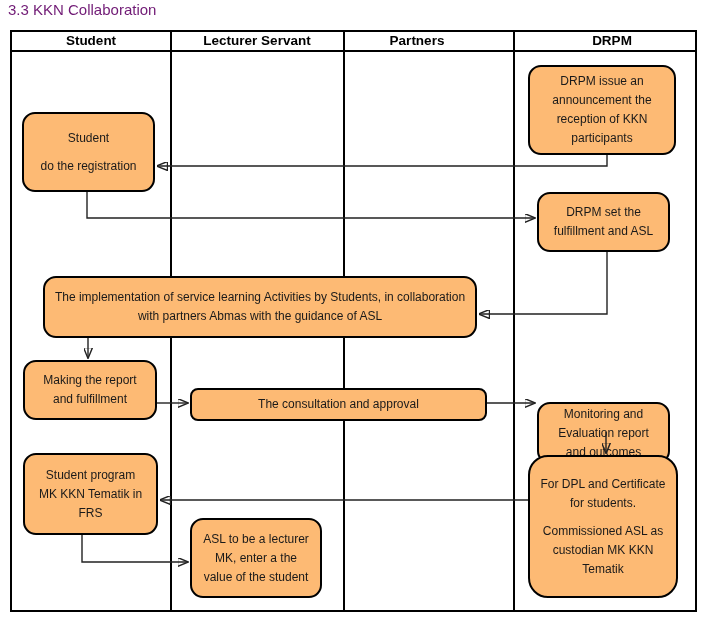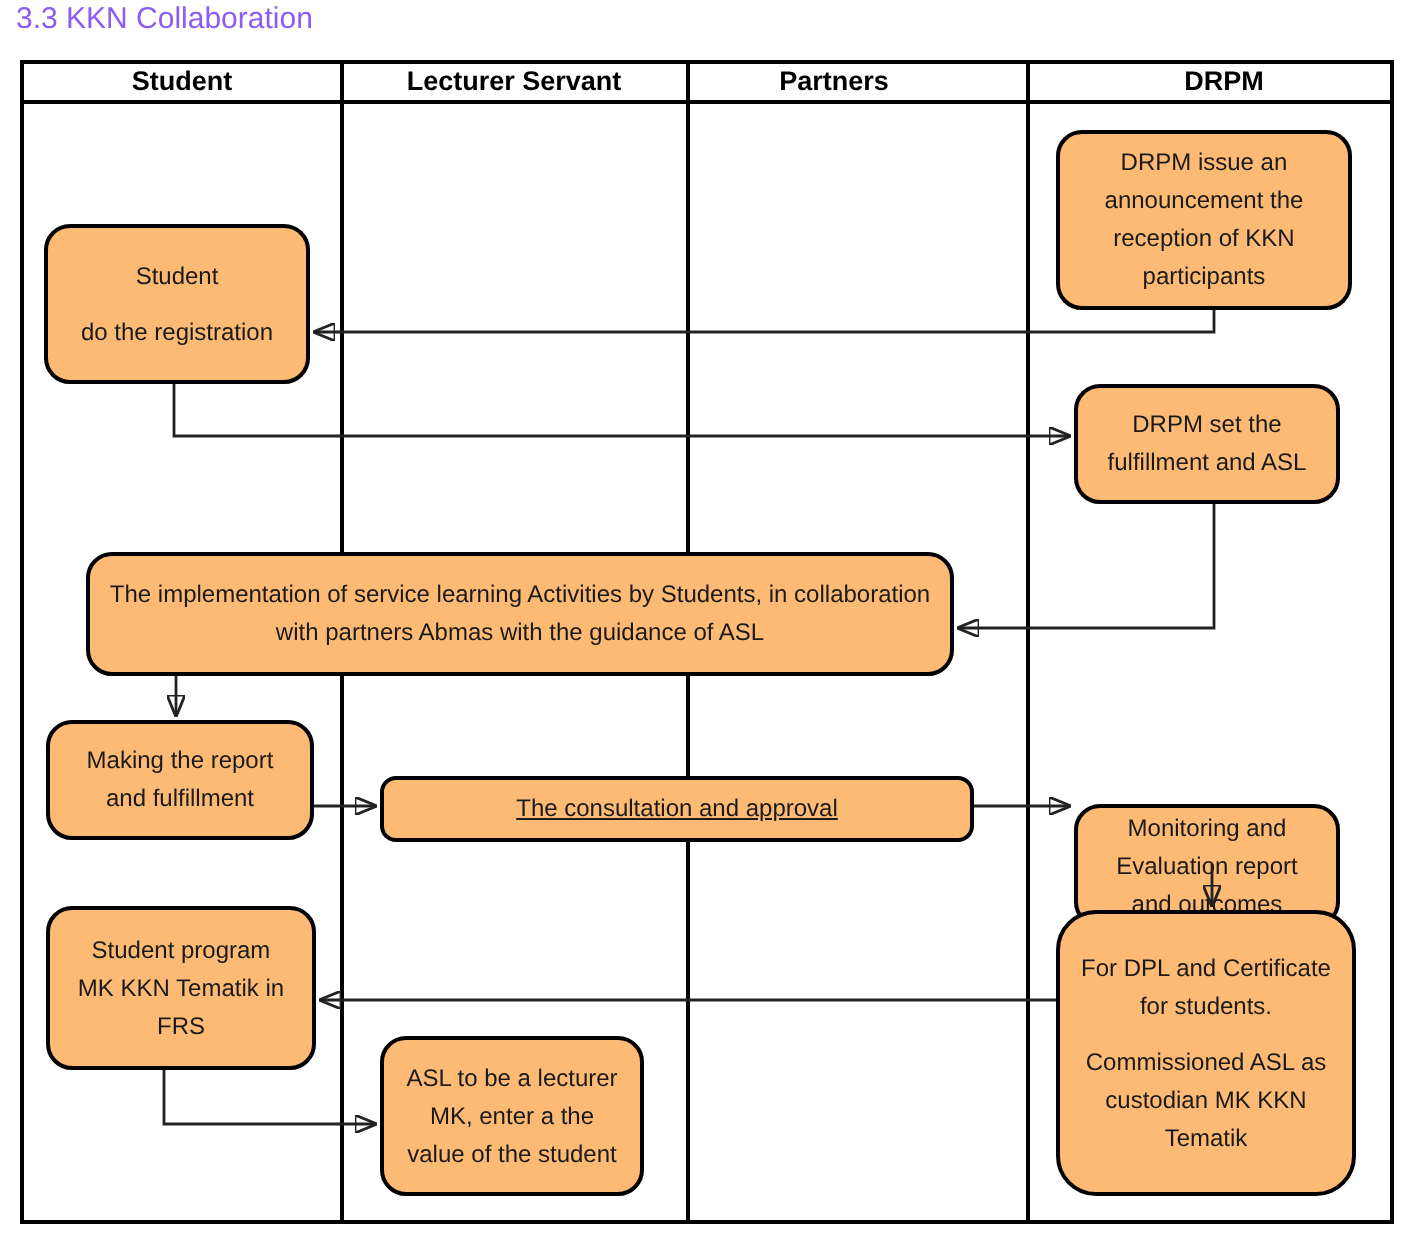--- a/index.html
+++ b/index.html
@@ -2,21 +2,21 @@
 <html><head>
 <meta charset="utf-8">
 <style>
   html,body { margin:0; padding:0; background:#fff; }
   .stage {
     position:relative; width:708px; height:620px; background:#ffffff;
     font-family:"Liberation Sans", sans-serif; color:#1a1a1a; overflow:hidden;
   }
   * { box-sizing:border-box; }
   .title {
-    position:absolute; left:8px; top:1px; font-size:15px; color:#8b5cf6;
+    position:absolute; left:8px; top:1px; font-size:15px; color:#701a75;
   }
   .table {
     position:absolute; left:10px; top:30px; width:687px; height:582px;
     border:2px solid #000; background:transparent; z-index:1;
   }
   .lane-header {
     position:absolute; top:33px; font-size:13.5px; font-weight:bold;
     text-align:center; color:#000; z-index:2;
   }
   .lh-1 { left:12px;  width:158px; }
@@ -37,21 +37,21 @@
   }
   .node .t { white-space:pre-line; }
   .node .gap { margin-top:9px; }
   .r-sm { border-radius:8px; }
   .r-lg { border-radius:20px; }
   .n-announcement  { left:528px; top:65px;  width:148px; height:90px; }
   .n-registration  { left:22px;  top:112px; width:133px; height:80px; }
   .n-set           { left:537px; top:192px; width:133px; height:60px; }
   .n-implementation{ left:43px;  top:276px; width:434px; height:62px; }
   .n-report        { left:23px;  top:360px; width:134px; height:60px; }
-  .n-consultation  { left:190px; top:388px; width:297px; height:33px;text-decoration:underline; }
+  .n-consultation  { left:190px; top:388px; width:297px; height:33px; }
   .n-monitoring    { left:537px; top:370px; width:133px; height:62px;margin-top:32px; }
   .n-certificate   { left:528px; top:455px; width:150px; height:143px; }
   .n-frs           { left:23px;  top:453px; width:135px; height:82px; }
   .n-lecturer      { left:190px; top:518px; width:132px; height:80px; }
   svg.connectors {
     position:absolute; left:0; top:0; width:708px; height:620px;
     z-index:4; pointer-events:none;
   }
   svg.connectors path { fill:none; stroke:#222; stroke-width:1.4; }
 </style>

